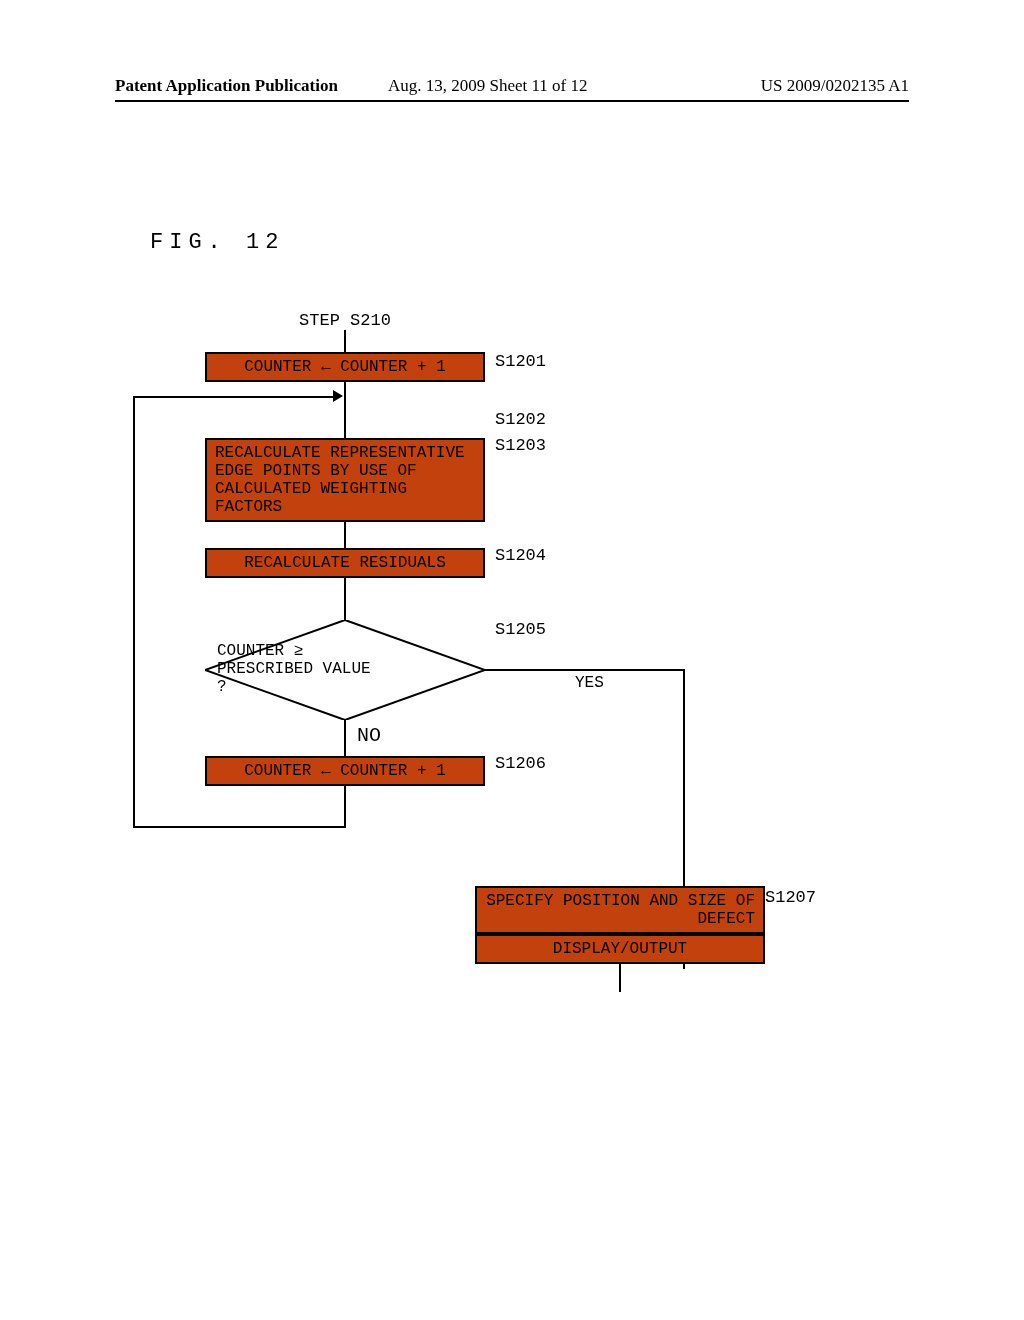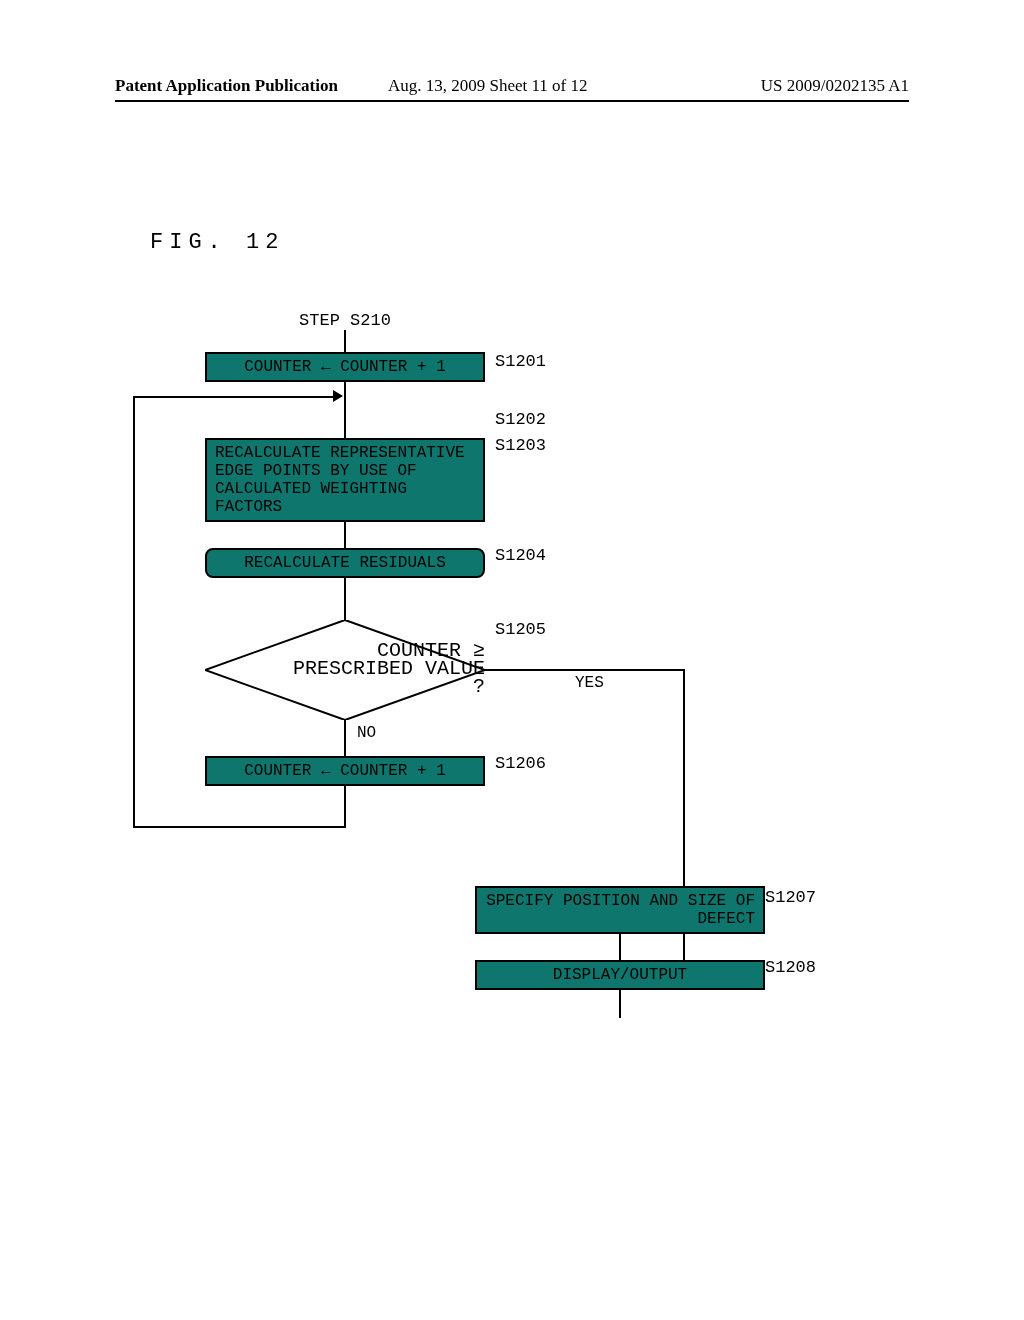--- a/index.html
+++ b/index.html
@@ -53,21 +53,21 @@
     width: 2px;
     background: #000;
     margin: 0 auto;
   }
 
   .box {
     border: 2px solid #000;
     font-size: 16px;
     padding: 4px 8px;
     position: relative;
-    background: #0f766e;
+    background: #c2410c;
   }
 
   .step-num {
     position: absolute;
     font-size: 17px;
     margin-top: 24px;
   }
 
   .row { position: relative; }
 
@@ -80,24 +80,24 @@
   }
   .diamond {
     position: absolute;
     width: 280px;
     height: 100px;
   }
   .diamond svg { width: 100%; height: 100%; }
   .diamond-text {
     position: absolute;
     top: 22px;
-    left: 0;
-    width: 280px;
-    text-align: right;
-    font-size: 20px;
+    left: 12px;
+    width: 280px;
+    text-align: left;
+    font-size: 16px;
     line-height: 18px;
   }
 
   .terminator {
     border: 2px solid #000;
     border-radius: 18px;
     width: 150px;
     text-align: center;
     font-size: 17px;
     padding: 4px 0;
@@ -161,21 +161,21 @@
     <div style="position:absolute; top:0; left:8px; width:2px; height:100%; background:#000;"></div>
   </div>
 
   <div style="position:relative; height:26px;">
     <div class="vline" style="height:26px; margin-left:219px;"></div>
     <div style="position:absolute; top:0; left:8px; width:2px; height:100%; background:#000;"></div>
     <div class="step-num" style="top:0px; left:370px;">S1204</div>
   </div>
 
   <div class="row">
-    <div class="box" style="width:280px; margin-left:80px; text-align:center;border-radius:8px;">RECALCULATE RESIDUALS</div>
+    <div class="box" style="width:280px; margin-left:80px; text-align:center;">RECALCULATE RESIDUALS</div>
     <div style="position:absolute; top:0; left:8px; width:2px; height:100%; background:#000;"></div>
   </div>
 
   <div style="position:relative; height:42px;">
     <div class="vline" style="height:42px; margin-left:219px;"></div>
     <div style="position:absolute; top:0; left:8px; width:2px; height:100%; background:#000;"></div>
     <div class="step-num" style="top:18px; left:370px;">S1205</div>
   </div>
 
   <div class="row diamond-wrap">
@@ -191,21 +191,21 @@
     <div style="position:absolute; top:0; left:-72px; width:2px; height:100%; background:#000;"></div>
 
     <div class="hline" style="position:absolute; top:49px; left:280px; width:200px;"></div>
     <div style="position:absolute; top:54px; left:370px; font-size:16px;">YES</div>
 
     <div style="position:absolute; top:49px; left:478px; width:2px; height:300px; background:#000;"></div>
   </div>
 
   <div style="position:relative; height:36px;">
     <div class="vline" style="height:36px; margin-left:219px;"></div>
-    <div style="position:absolute; top:4px; left:232px; font-size:16px;">NO</div>
+    <div style="position:absolute; top:4px; left:232px; font-size:20px;">NO</div>
     <div style="position:absolute; top:0; left:8px; width:2px; height:100%; background:#000;"></div>
     <div class="step-num" style="top:10px; left:370px;">S1206</div>
 
     <div style="position:absolute; top:0; left:558px; width:2px; height:100%; background:#000;"></div>
   </div>
 
   <div class="row">
     <div class="box" style="width:280px; margin-left:80px; text-align:center;">COUNTER ← COUNTER + 1</div>
     <div style="position:absolute; top:0; left:8px; width:2px; height:100%; background:#000;"></div>
     <div style="position:absolute; top:0; left:558px; width:2px; height:100%; background:#000;"></div>
@@ -220,24 +220,20 @@
     <div style="position:absolute; top:0; left:558px; width:2px; height:100%; background:#000;"></div>
   </div>
 
   <div class="row" style="margin-top:40px;">
     <div class="step-num" style="top:-22px; left:640px;">S1207</div>
     <div class="box" style="width:290px; margin-left:350px; text-align:right;">SPECIFY POSITION AND SIZE OF DEFECT</div>
 
     <div style="position:absolute; top:-100px; left:558px; width:2px; height:100px; background:#000;"></div>
   </div>
 
-  <div style="position:relative; height:26px;">
-    <div class="vline" style="height:26px; margin-left:494px;"></div>
-    <div class="step-num" style="top:0px; left:640px;">S1208</div>
-  </div>
 
   <div class="row">
     <div class="box" style="width:290px; margin-left:350px; text-align:center;">DISPLAY/OUTPUT</div>
   </div>
 
   <div style="position:relative; height:28px;">
     <div class="vline" style="height:28px; margin-left:494px;"></div>
   </div>
 
 

